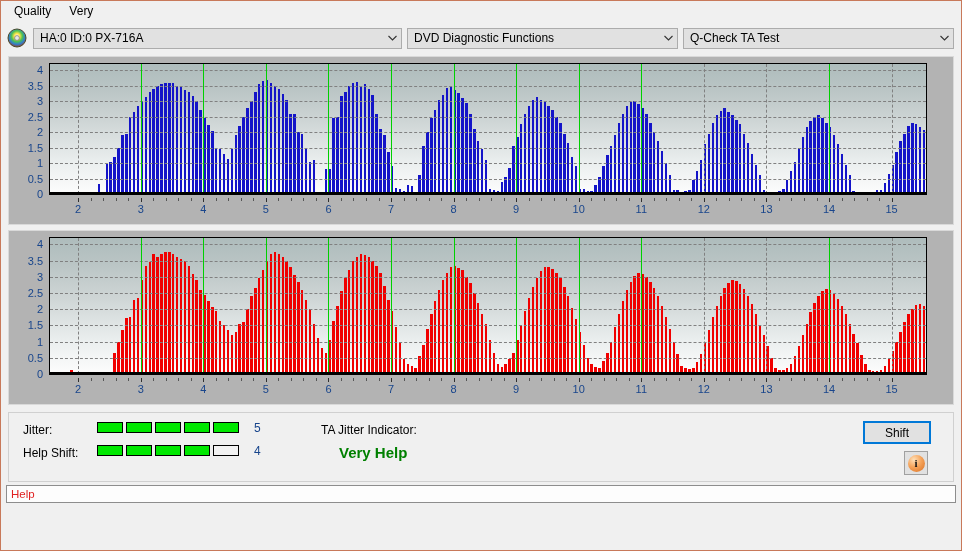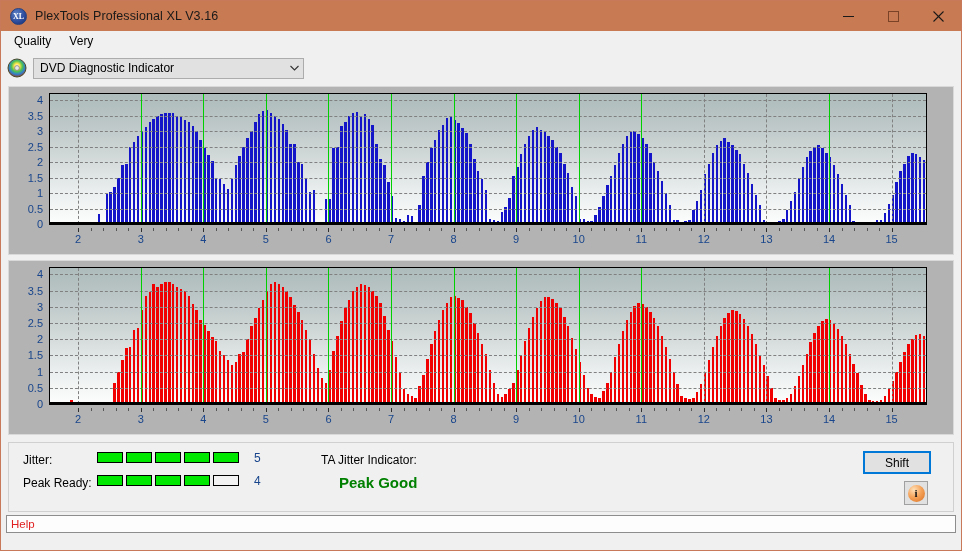--- a/index.html
+++ b/index.html
@@ -322,42 +322,20 @@
     font-size: 11.5px;
     color: #e02020;
     flex: 0 0 auto;
   }
 </style>
 </head>
 <body>
 
 <div class="window">
 
-  <div class="titlebar">
-    <div class="app-icon">XL</div>
-    <div class="title-text">PlexTools Professional XL V3.16</div>
-    <div class="win-btns">
-      <div class="win-btn">
-        <svg width="11" height="11" viewBox="0 0 11 11">
-            <line x1="0" y1="5.5" x2="11" y2="5.5" stroke="#1a1a1a" stroke-width="1"></line>
-          </svg>
-      </div>
-      <div class="win-btn">
-        <svg width="11" height="11" viewBox="0 0 11 11">
-            <rect x="0.5" y="0.5" width="10" height="10" fill="none" stroke="#7a4328" stroke-width="1"></rect>
-          </svg>
-      </div>
-      <div class="win-btn">
-        <svg width="11" height="11" viewBox="0 0 11 11">
-            <line x1="0.5" y1="0.5" x2="10.5" y2="10.5" stroke="#1a1a1a" stroke-width="1.1"></line>
-            <line x1="10.5" y1="0.5" x2="0.5" y2="10.5" stroke="#1a1a1a" stroke-width="1.1"></line>
-          </svg>
-      </div>
-    </div>
-  </div>
 
   <div class="menubar">
     <div class="menu-item">Quality</div>
     <div class="menu-item">Very</div>
   </div>
 
   <div class="selectors">
     <div class="disc-icon">
       <svg width="20" height="20" viewBox="0 0 20 20">
         <defs>
@@ -366,22 +344,38 @@
             <stop offset="25%" stop-color="#ffe34d"></stop>
             <stop offset="50%" stop-color="#4fc24f"></stop>
             <stop offset="75%" stop-color="#2f7fd0"></stop>
             <stop offset="100%" stop-color="#9a3d2a"></stop>
           </radialGradient>
         </defs>
         <circle cx="10" cy="10" r="9" fill="url(#discg)" stroke="#4a4a2a" stroke-width="1"></circle>
         <circle cx="10" cy="10" r="2.4" fill="#e8e8e8" stroke="#777" stroke-width="0.7"></circle>
       </svg>
     </div>
+    <div class="combo" id="combo-drive">
+      <span class="label">HA:0 ID:0  PX-716A</span>
+      <span class="arrow">
+        <svg width="9" height="6" viewBox="0 0 9 6">
+            <path d="M0.5 1 L4.5 5 L8.5 1" fill="none" stroke="#333" stroke-width="1.1"></path>
+          </svg>
+      </span>
+    </div>
     <div class="combo" id="combo-function">
-      <span class="label">DVD Diagnostic Indicator</span>
+      <span class="label">DVD Diagnostic Functions</span>
+      <span class="arrow">
+        <svg width="9" height="6" viewBox="0 0 9 6">
+            <path d="M0.5 1 L4.5 5 L8.5 1" fill="none" stroke="#333" stroke-width="1.1"></path>
+          </svg>
+      </span>
+    </div>
+    <div class="combo" id="combo-test">
+      <span class="label">Q-Check TA Test</span>
       <span class="arrow">
         <svg width="9" height="6" viewBox="0 0 9 6">
             <path d="M0.5 1 L4.5 5 L8.5 1" fill="none" stroke="#333" stroke-width="1.1"></path>
           </svg>
       </span>
     </div>
   </div>
 
   <div class="charts">
     <div class="chart-panel" id="chart-panel-jitter">
@@ -1080,32 +1074,32 @@
     <div class="metric-label" style="left:14px; top:10px;">Jitter:</div>
     <div class="meter" id="meter-jitter" style="left:88px; top:9px;">
         <div class="meter-seg on"></div>
         <div class="meter-seg on"></div>
         <div class="meter-seg on"></div>
         <div class="meter-seg on"></div>
         <div class="meter-seg on"></div>
       </div>
     <div class="meter-value" style="left:245px; top:8px;">5</div>
 
-    <div class="metric-label" style="left:14px; top:33px;">Peak Ready:</div>
+    <div class="metric-label" style="left:14px; top:33px;">Help Shift:</div>
     <div class="meter" id="meter-peakshift" style="left:88px; top:32px;">
         <div class="meter-seg on"></div>
         <div class="meter-seg on"></div>
         <div class="meter-seg on"></div>
         <div class="meter-seg on"></div>
         <div class="meter-seg"></div>
       </div>
     <div class="meter-value" style="left:245px; top:31px;">4</div>
 
     <div class="ta-label">TA Jitter Indicator:</div>
-    <div class="ta-value">Peak Good</div>
+    <div class="ta-value">Very Help</div>
 
     <div class="start-btn">Shift</div>
     <div class="info-btn">
       <div class="info-ball">i</div>
     </div>
   </div>
 
   <div class="statusbar">
     <span>Help</span>
   </div>

